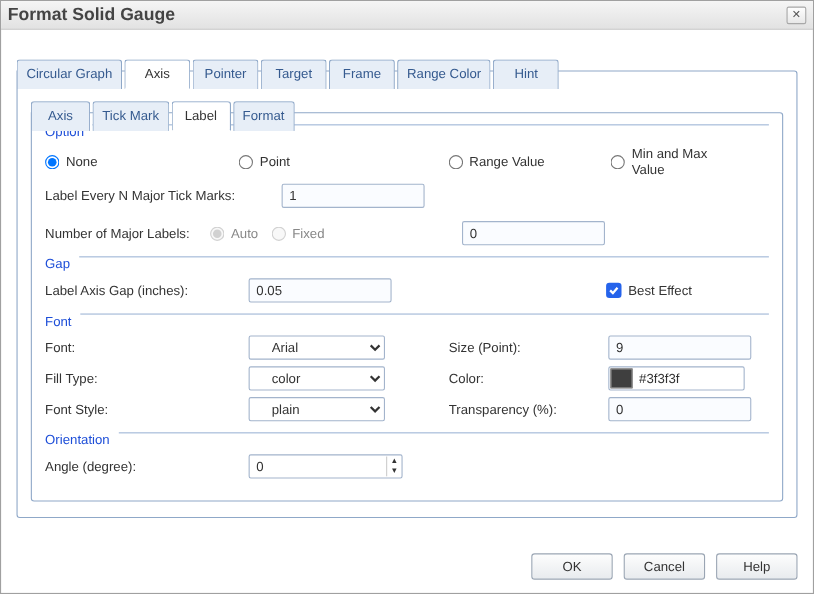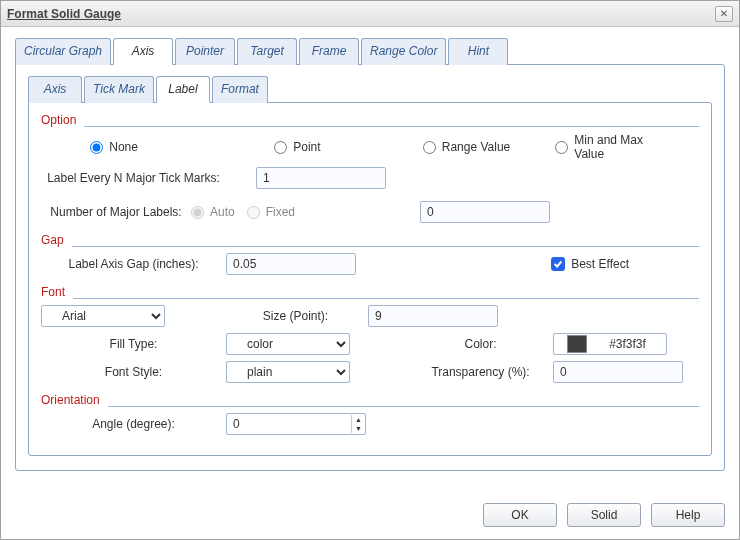--- a/index.html
+++ b/index.html
@@ -24,22 +24,21 @@
     background: linear-gradient(#f5f5f5, #e2e2e2);
     border-bottom: 1px solid #c0c0c0;
     display: flex;
     align-items: center;
     padding: 0 6px;
   }
   .titlebar .title {
     font-weight: bold;
     color: #444;
     flex: 1;
-    font-size: 12px;
-    text-decoration: underline;
+    font-size: 16px;
   }
   .titlebar .close-btn {
     width: 18px;
     height: 16px;
     border: 1px solid #a8a8a8;
     background: linear-gradient(#fdfdfd, #e8e8e8);
     font-size: 10px;
     line-height: 13px;
     text-align: center;
     color: #555;
@@ -62,22 +61,21 @@
     background: #e7eef7;
     color: #355a8f;
     padding: 5px 8px 6px 8px;
     margin-right: 2px;
     border-radius: 3px 3px 0 0;
     cursor: pointer;
     min-width: 60px;
     text-align: center;
     font-size: 12px;
     position: relative;
-    top: 1px;
-    font-style: italic;
+    top: 17px;
   }
   .tab.active {
     background: #fff;
     border-bottom: 1px solid #fff;
     color: #333;
     z-index: 3;
   }
   .tabpanel {
     border: 1px solid #8fa8c8;
     border-radius: 0 3px 3px 3px;
@@ -92,43 +90,43 @@
     z-index: 2;
   }
   .subpanel {
     border: 1px solid #8fa8c8;
     border-radius: 0 3px 3px 3px;
     padding: 10px 12px 14px 12px;
     background: #fff;
     min-height: 340px;
   }
   .section-label {
-    color: #b91c1c;
+    color: #1d4ed8;
     font-size: 12px;
     position: relative;
     margin: 10px 0 6px 0;
     display: flex;
-    align-items: flex-end;
+    align-items: flex-start;
   }
   .section-label::after {
     content: "";
     flex: 1;
     height: 1px;
     background: #9fb6d6;
     margin-left: 8px;
   }
   .section-label.first { margin-top: 0; }
   .row {
     display: flex;
     align-items: center;
     margin: 6px 0;
     font-size: 12px;
     color: #333;
   }
-  .row > div { display: flex; align-items: center; justify-content: center; }
+  .row > div { display: flex; align-items: center; }
   .lbl { color: #333; }
   .radio-item {
     display: flex;
     align-items: center;
     margin-right: 30px;
   }
   .radio-item input { margin: 0 6px 0 0; }
   .text-input {
     border: 1px solid #a3b4cc;
     background: #fafcff;
@@ -158,22 +156,21 @@
   }
   .checkbox-custom svg { width: 10px; height: 10px; stroke: #fff; stroke-width: 2.5; fill: none; }
   .colorbox {
     display: inline-flex;
     align-items: center;
     border: 1px solid #a3b4cc;
     border-radius: 2px;
     height: 22px;
     background: #fff;
     padding-right: 8px;
-    width: 114px;
-    gap: 16px;
+    width: 124px;
   }
   .colorbox .swatch {
     width: 20px;
     height: 18px;
     border: 1px solid #888;
     margin: 1px 6px 1px 1px;
   }
   .spinner {
     display: inline-flex;
     align-items: stretch;
@@ -331,20 +328,23 @@
             </span>
             <span>Best Effect</span>
           </div>
         </div>
 
         <div class="section-label">
             <span>Font</span>
           </div>
 
         <div class="row">
+          <div class="col-left">
+              <span class="lbl">Font:</span>
+            </div>
           <select class="text-input" style="width:124px">
             <option>Arial</option>
           </select>
           <div class="col-gap"></div>
           <div class="col-right-lbl">
               <span class="lbl">Size (Point):</span>
             </div>
           <input class="text-input num" value="9" style="">
         </div>
 
@@ -395,16 +395,16 @@
             </div>
           </div>
         </div>
 
       </div>
     </div>
   </div>
 
   <div class="footer">
     <button class="btn">OK</button>
-    <button class="btn">Solid</button>
+    <button class="btn">Cancel</button>
     <button class="btn">Help</button>
   </div>
 </div>
 
 </body></html>

